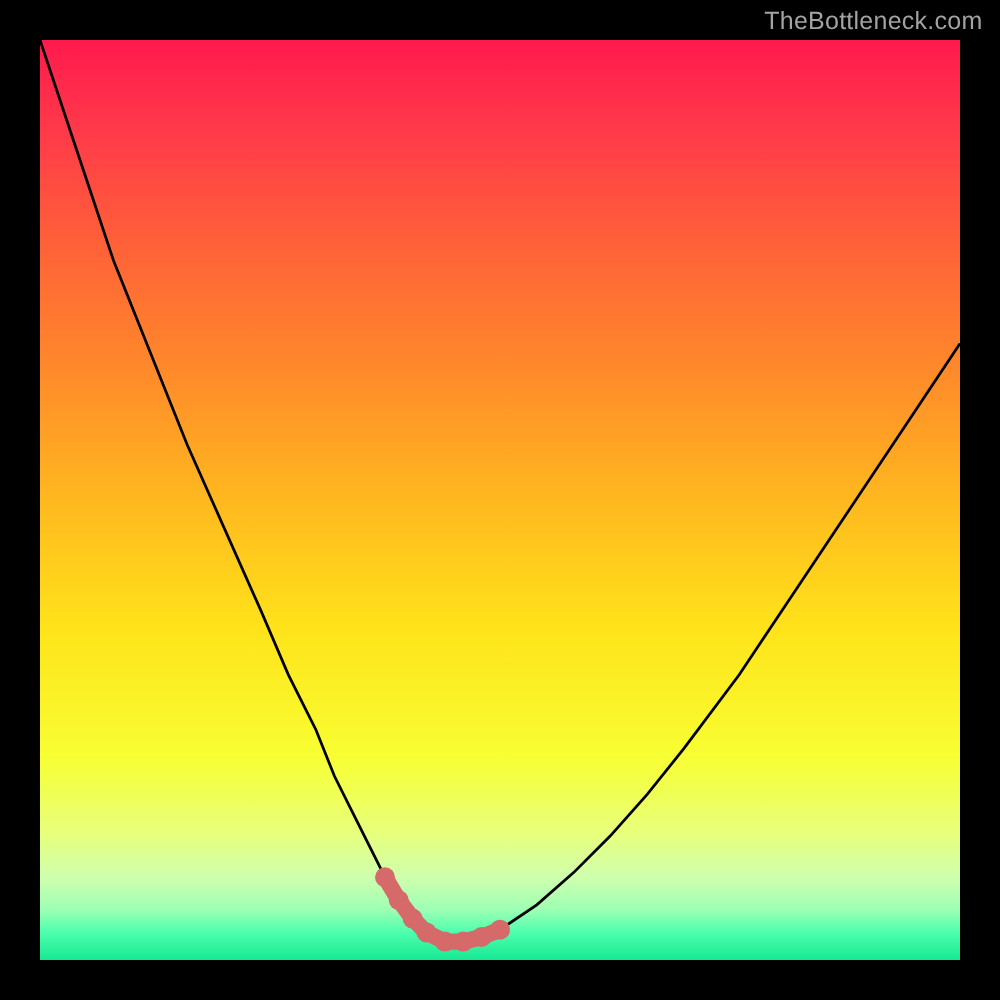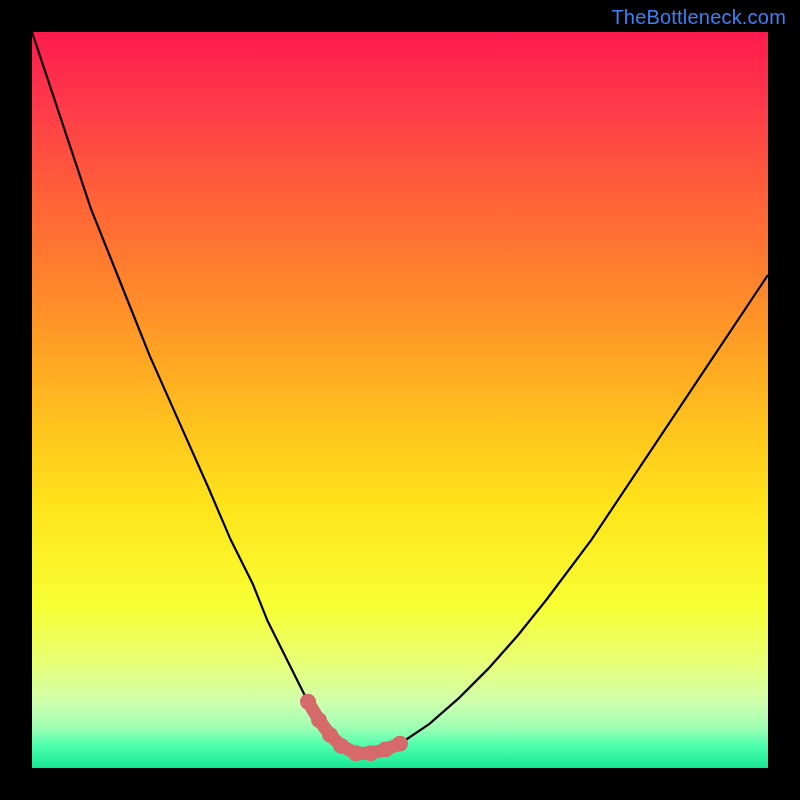--- a/index.html
+++ b/index.html
@@ -24,21 +24,21 @@
     top: 32px;
     left: 32px;
     width: 736px;
     height: 736px;
     overflow: hidden;
   }
   .watermark {
     position: absolute;
     top: 6px;
     right: 14px;
-    color: #3b82f6;
+    color: #a3a3a3;
     font-size: 20px;
     font-weight: 500;
     letter-spacing: 0.2px;
     user-select: none;
   }
   svg { display: block; }
 </style>
 </head>
 <body>
 

